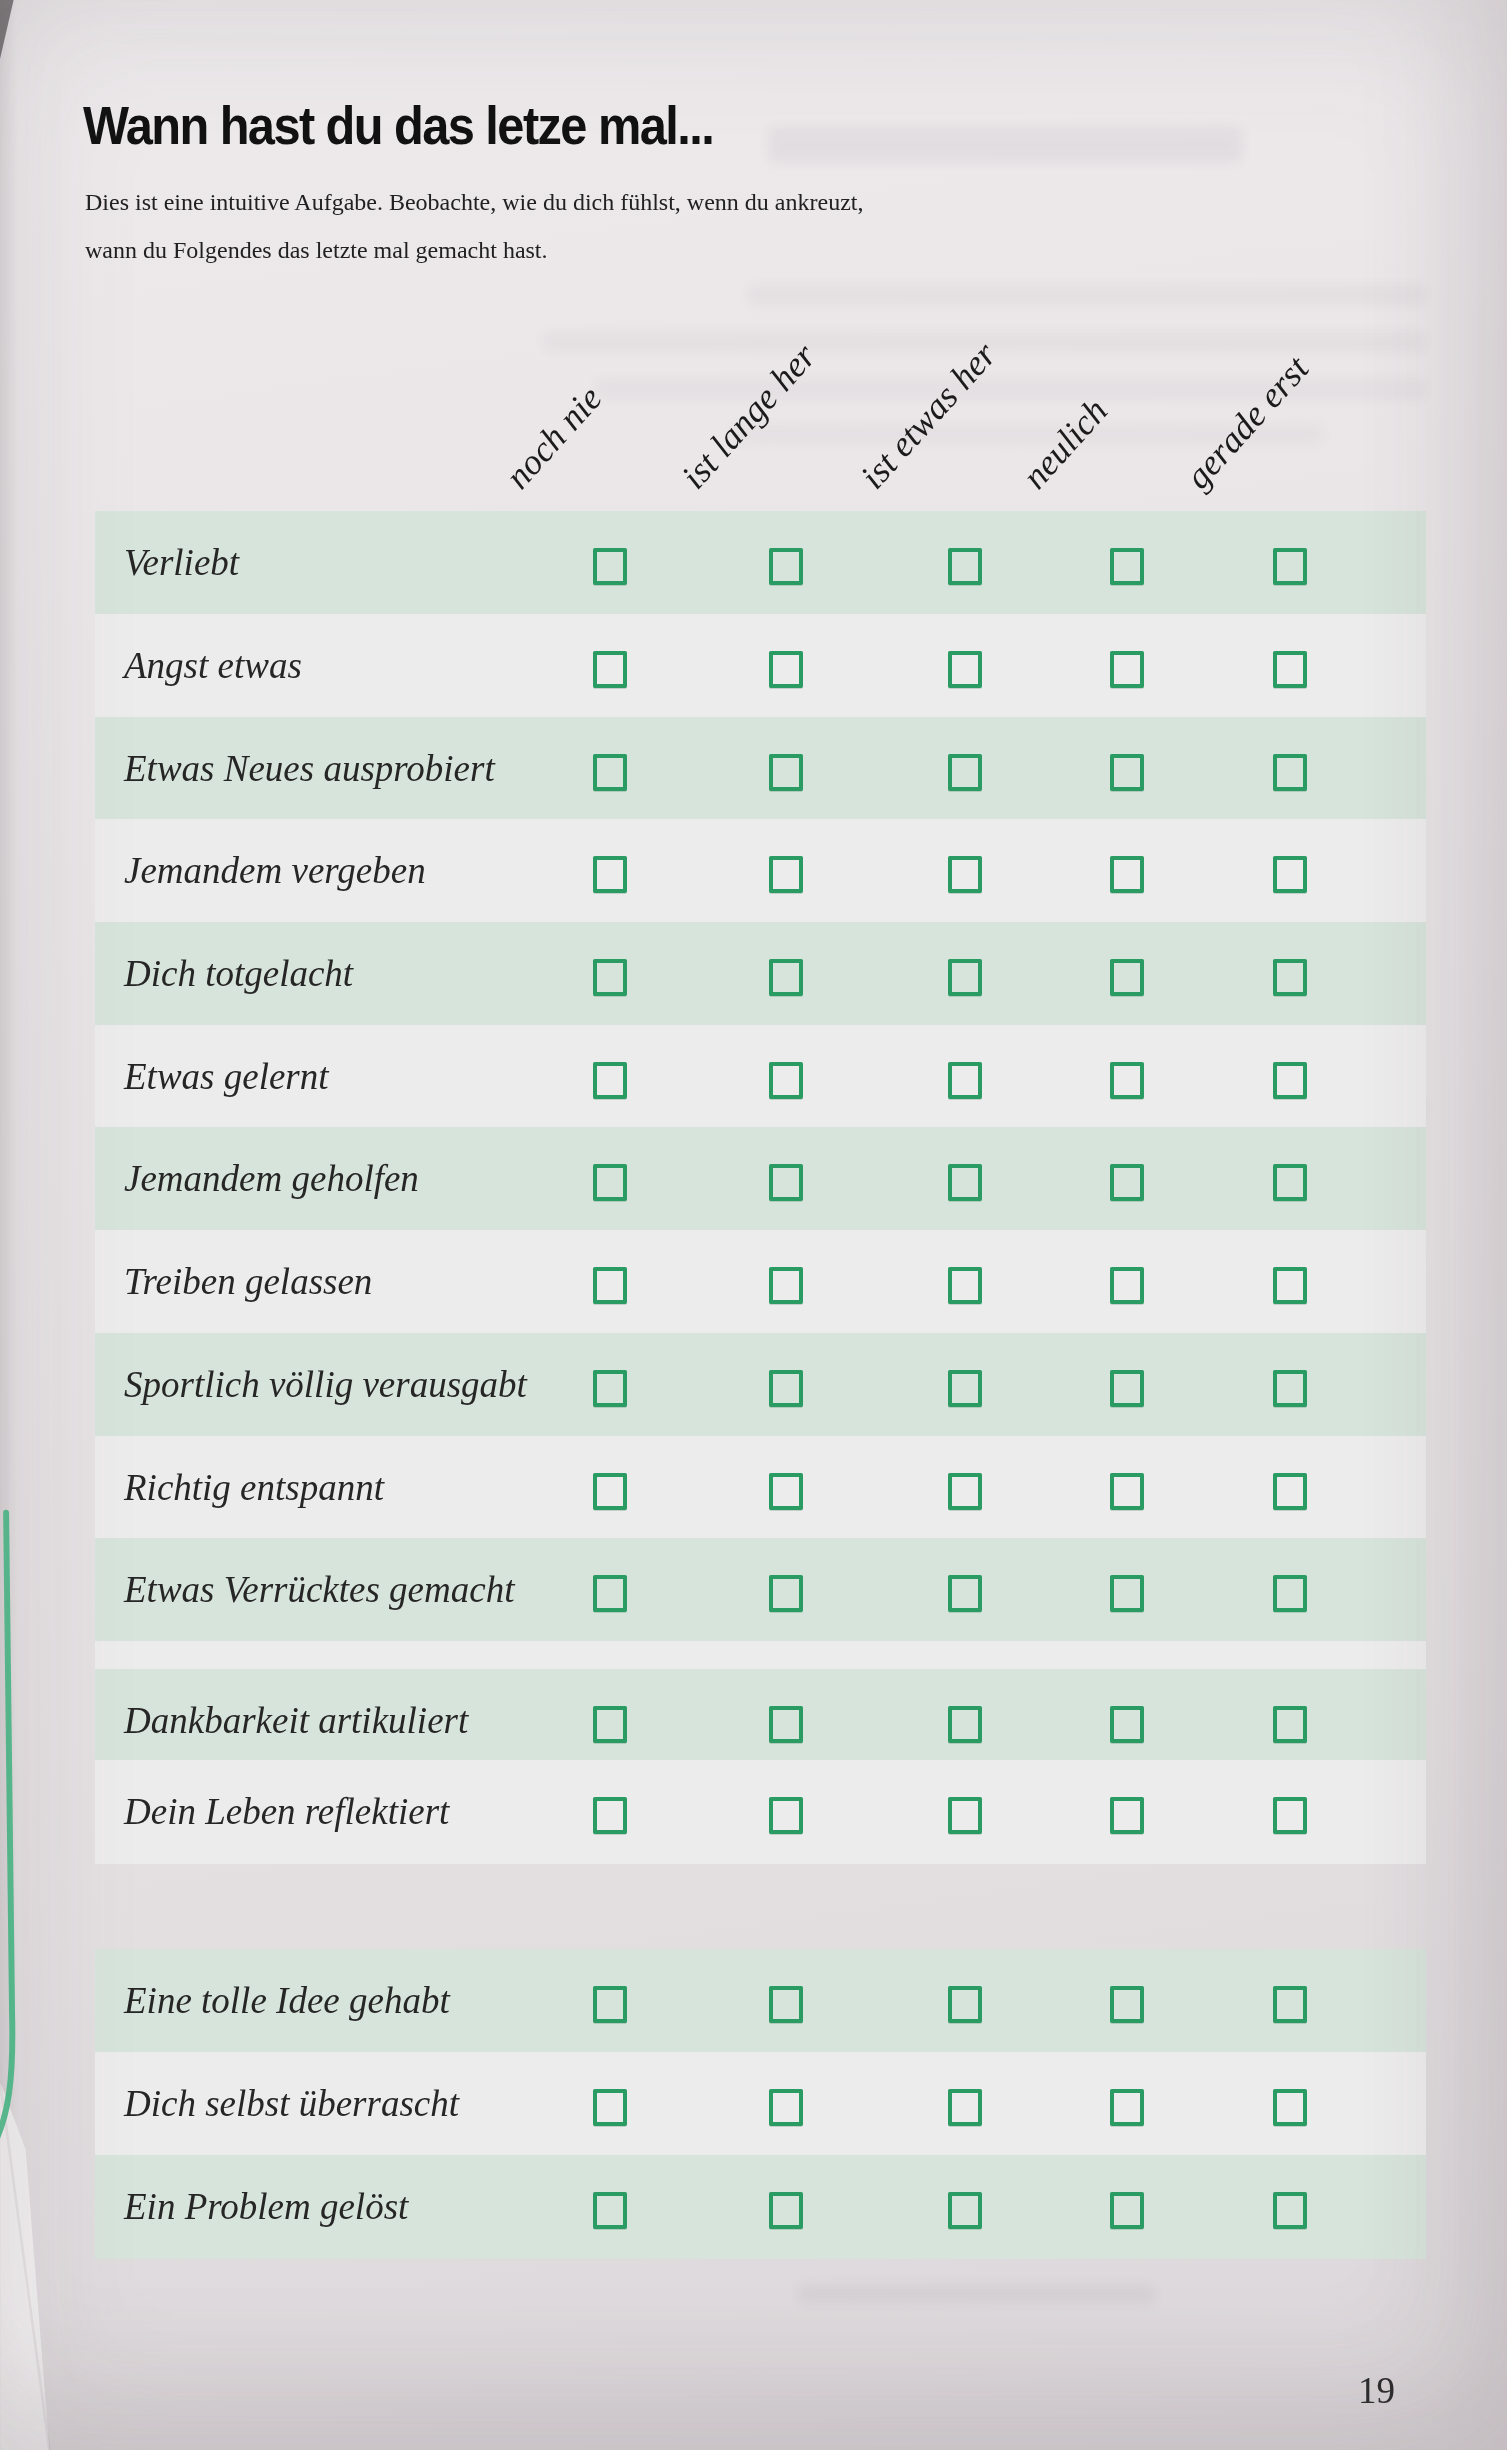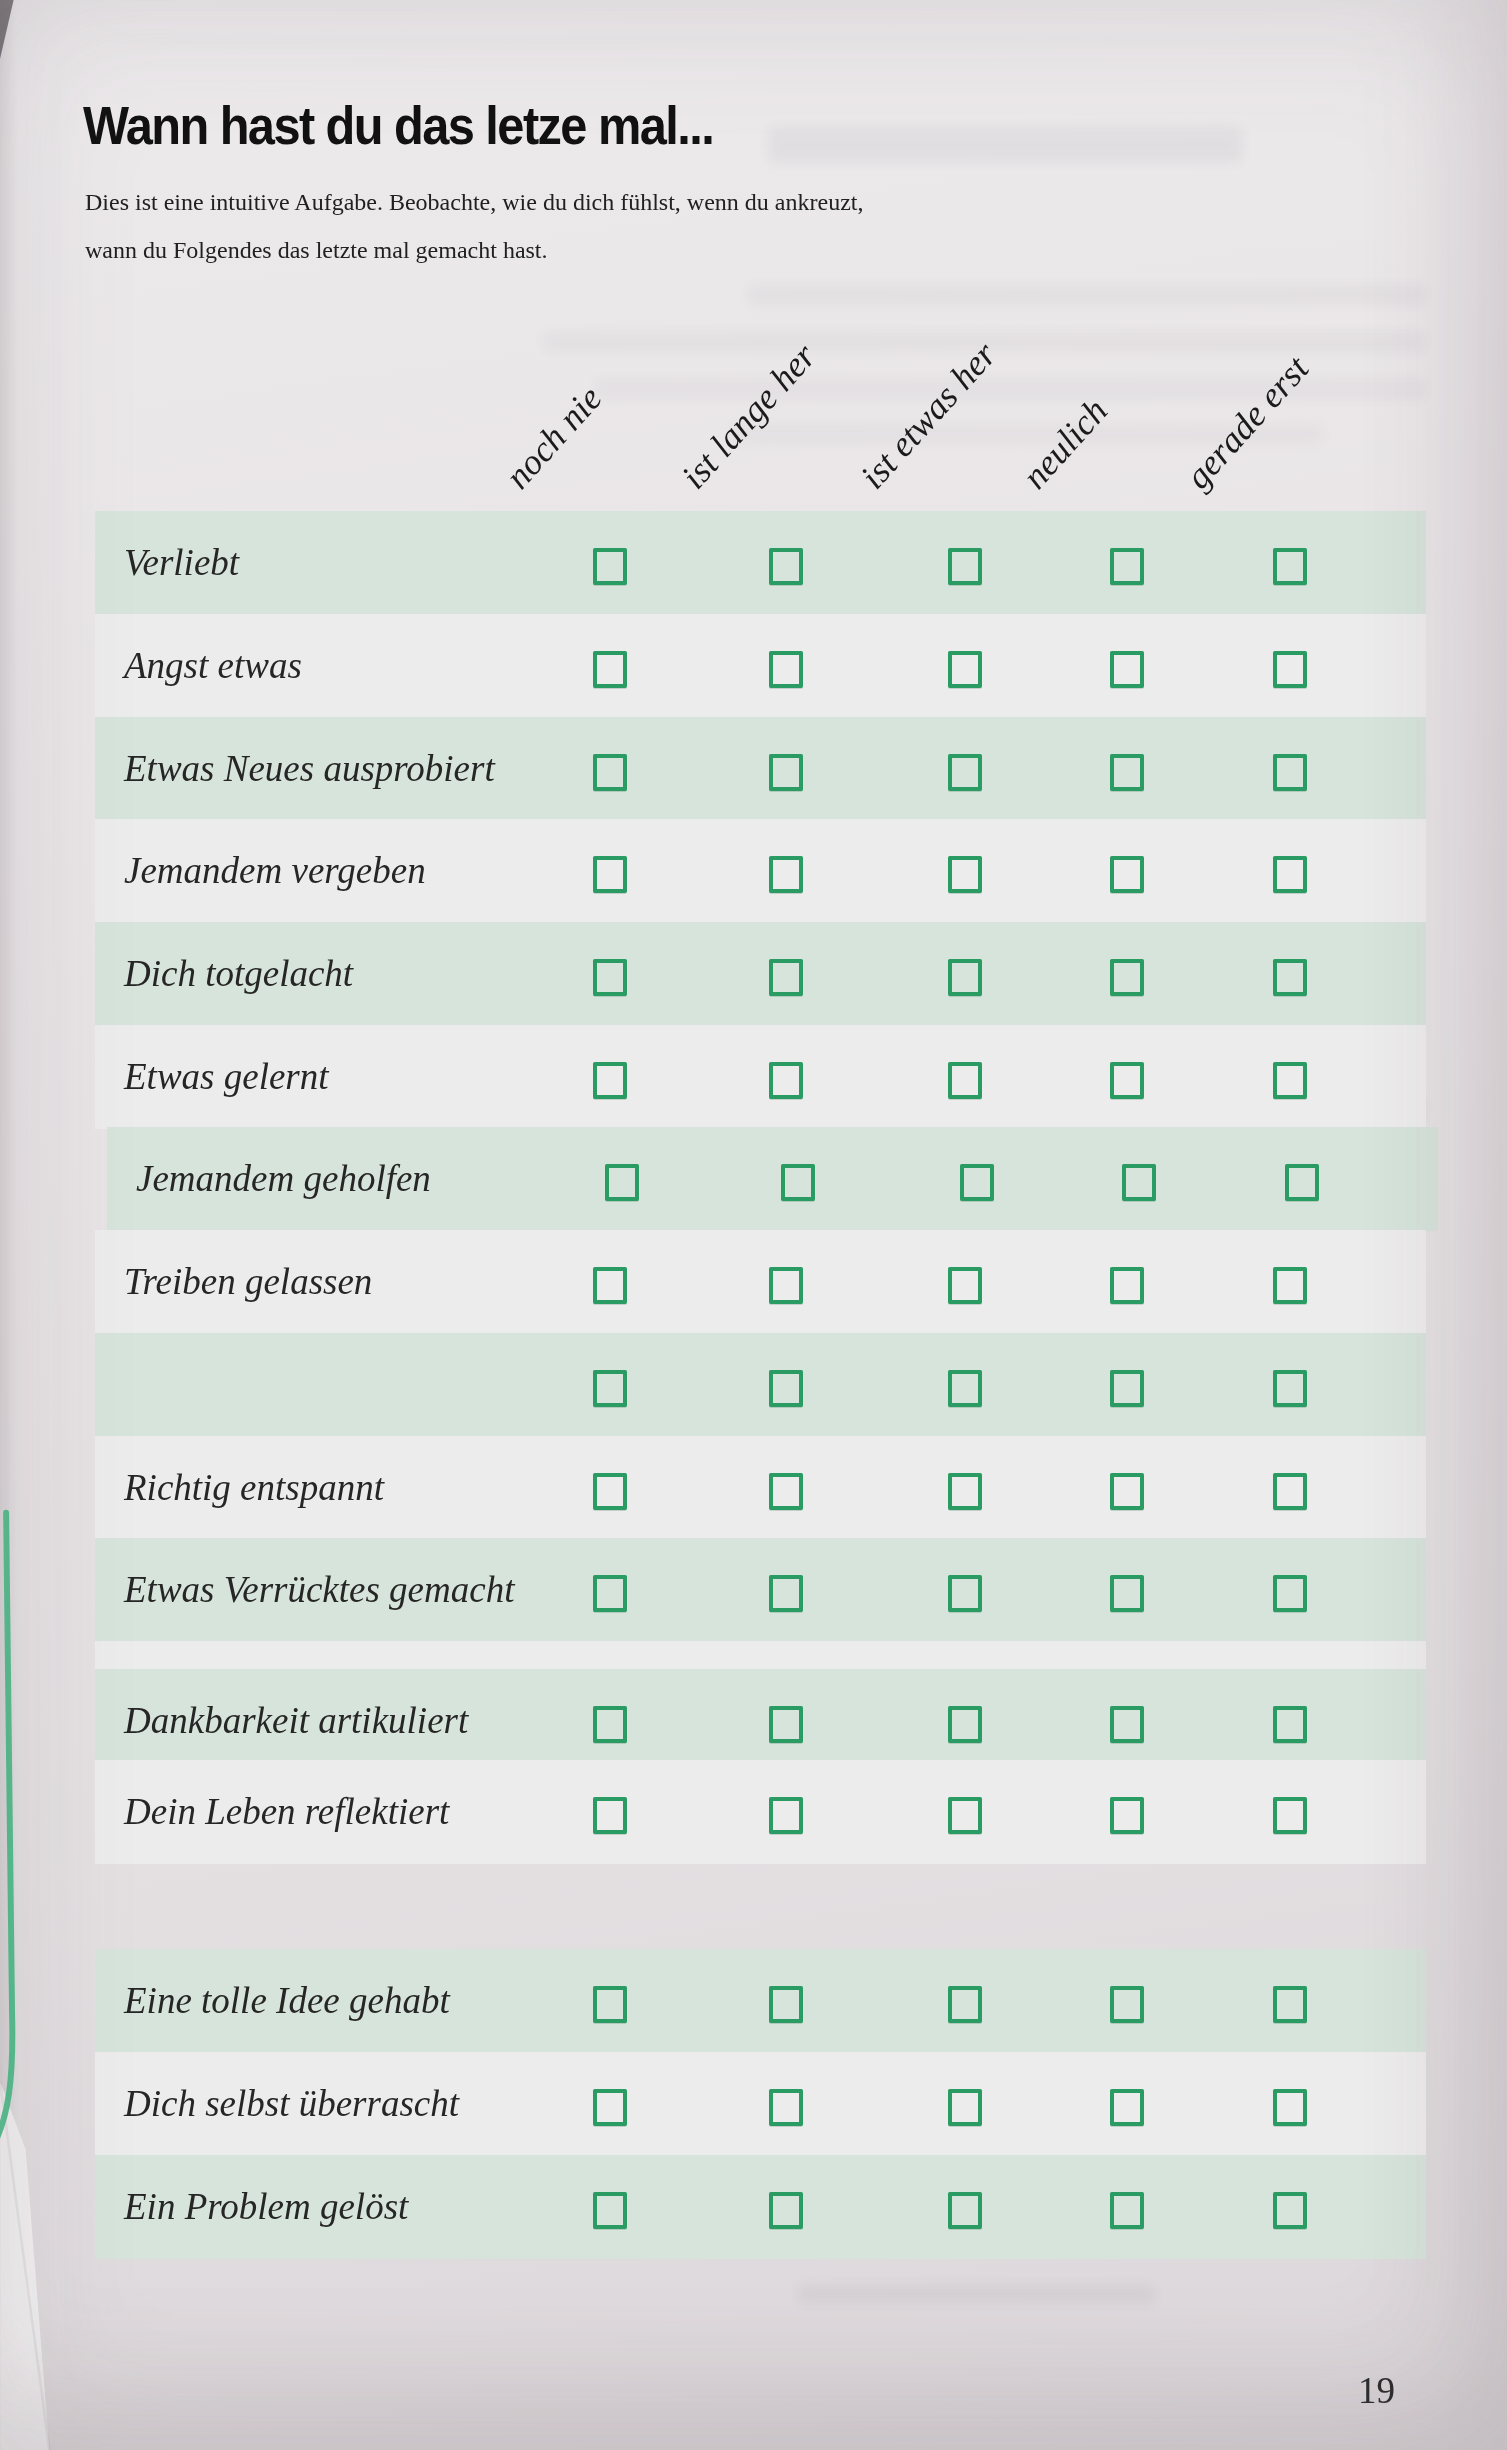--- a/index.html
+++ b/index.html
@@ -140,37 +140,38 @@
         <div class="checkbox" style="left: 1178px;"></div>
       </div>
       <div class="stripe light" style="top: 1025px;">
         <span class="rowlabel">Etwas gelernt</span>
         <div class="checkbox" style="left: 498px;"></div>
         <div class="checkbox" style="left: 674px;"></div>
         <div class="checkbox" style="left: 853px;"></div>
         <div class="checkbox" style="left: 1015px;"></div>
         <div class="checkbox" style="left: 1178px;"></div>
       </div>
-      <div class="stripe mint" style="top: 1127px; margin-left: 12px;">
+      <div class="stripe mint" style="top: 1127px;">
         <span class="rowlabel">Jemandem geholfen</span>
         <div class="checkbox" style="left: 498px;"></div>
         <div class="checkbox" style="left: 674px;"></div>
         <div class="checkbox" style="left: 853px;"></div>
         <div class="checkbox" style="left: 1015px;"></div>
         <div class="checkbox" style="left: 1178px;"></div>
       </div>
       <div class="stripe light" style="top: 1230px;">
         <span class="rowlabel">Treiben gelassen</span>
         <div class="checkbox" style="left: 498px;"></div>
         <div class="checkbox" style="left: 674px;"></div>
         <div class="checkbox" style="left: 853px;"></div>
         <div class="checkbox" style="left: 1015px;"></div>
         <div class="checkbox" style="left: 1178px;"></div>
       </div>
       <div class="stripe mint" style="top: 1333px;">
+        <span class="rowlabel">Sportlich völlig verausgabt</span>
         <div class="checkbox" style="left: 498px;"></div>
         <div class="checkbox" style="left: 674px;"></div>
         <div class="checkbox" style="left: 853px;"></div>
         <div class="checkbox" style="left: 1015px;"></div>
         <div class="checkbox" style="left: 1178px;"></div>
       </div>
       <div class="stripe light" style="top: 1436px;">
         <span class="rowlabel">Richtig entspannt</span>
         <div class="checkbox" style="left: 498px;"></div>
         <div class="checkbox" style="left: 674px;"></div>

